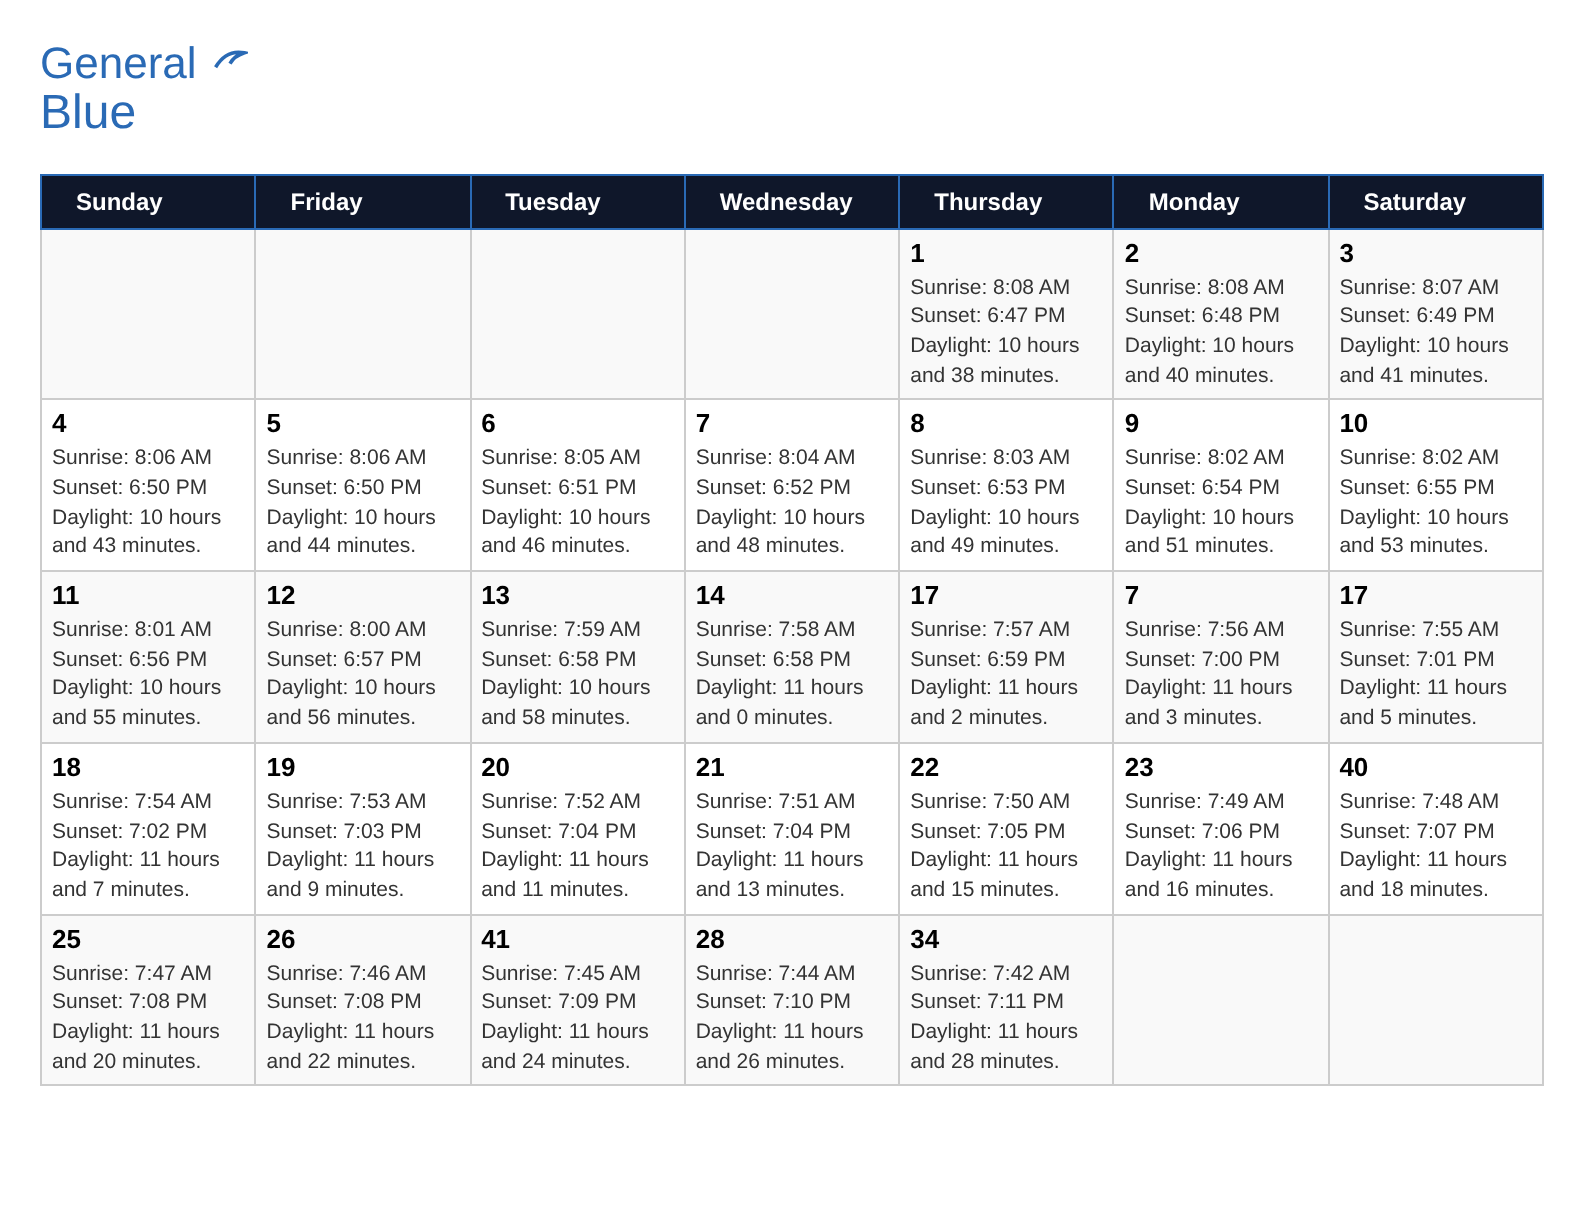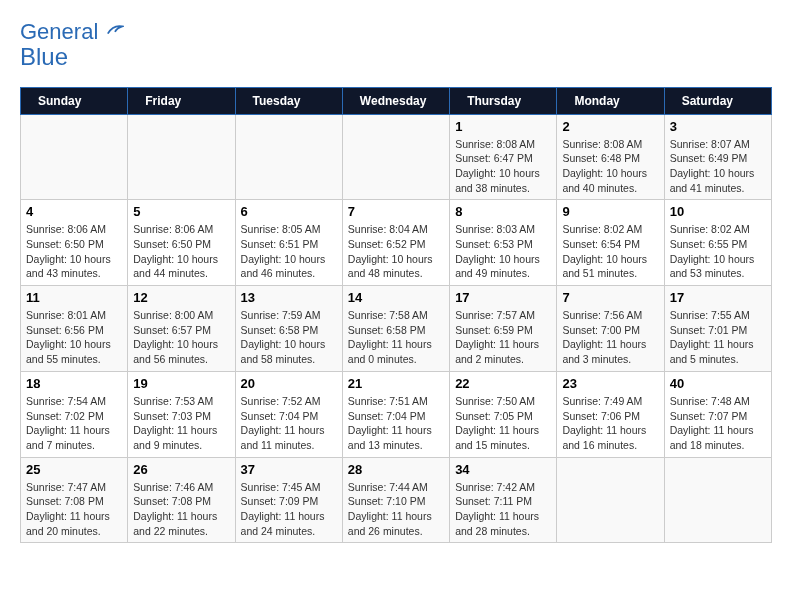--- a/index.html
+++ b/index.html
@@ -234,21 +234,21 @@
       <tr>
         <td>
           <span class="day-number">25</span>
           <div class="day-detail">Sunrise: 7:47 AM<br>Sunset: 7:08 PM<br>Daylight: 11 hours and 20 minutes.</div>
         </td>
         <td>
           <span class="day-number">26</span>
           <div class="day-detail">Sunrise: 7:46 AM<br>Sunset: 7:08 PM<br>Daylight: 11 hours and 22 minutes.</div>
         </td>
         <td>
-          <span class="day-number">37</span>
+          <span class="day-number">41</span>
           <div class="day-detail">Sunrise: 7:45 AM<br>Sunset: 7:09 PM<br>Daylight: 11 hours and 24 minutes.</div>
         </td>
         <td>
           <span class="day-number">28</span>
           <div class="day-detail">Sunrise: 7:44 AM<br>Sunset: 7:10 PM<br>Daylight: 11 hours and 26 minutes.</div>
         </td>
         <td>
           <span class="day-number">34</span>
           <div class="day-detail">Sunrise: 7:42 AM<br>Sunset: 7:11 PM<br>Daylight: 11 hours and 28 minutes.</div>
         </td>

